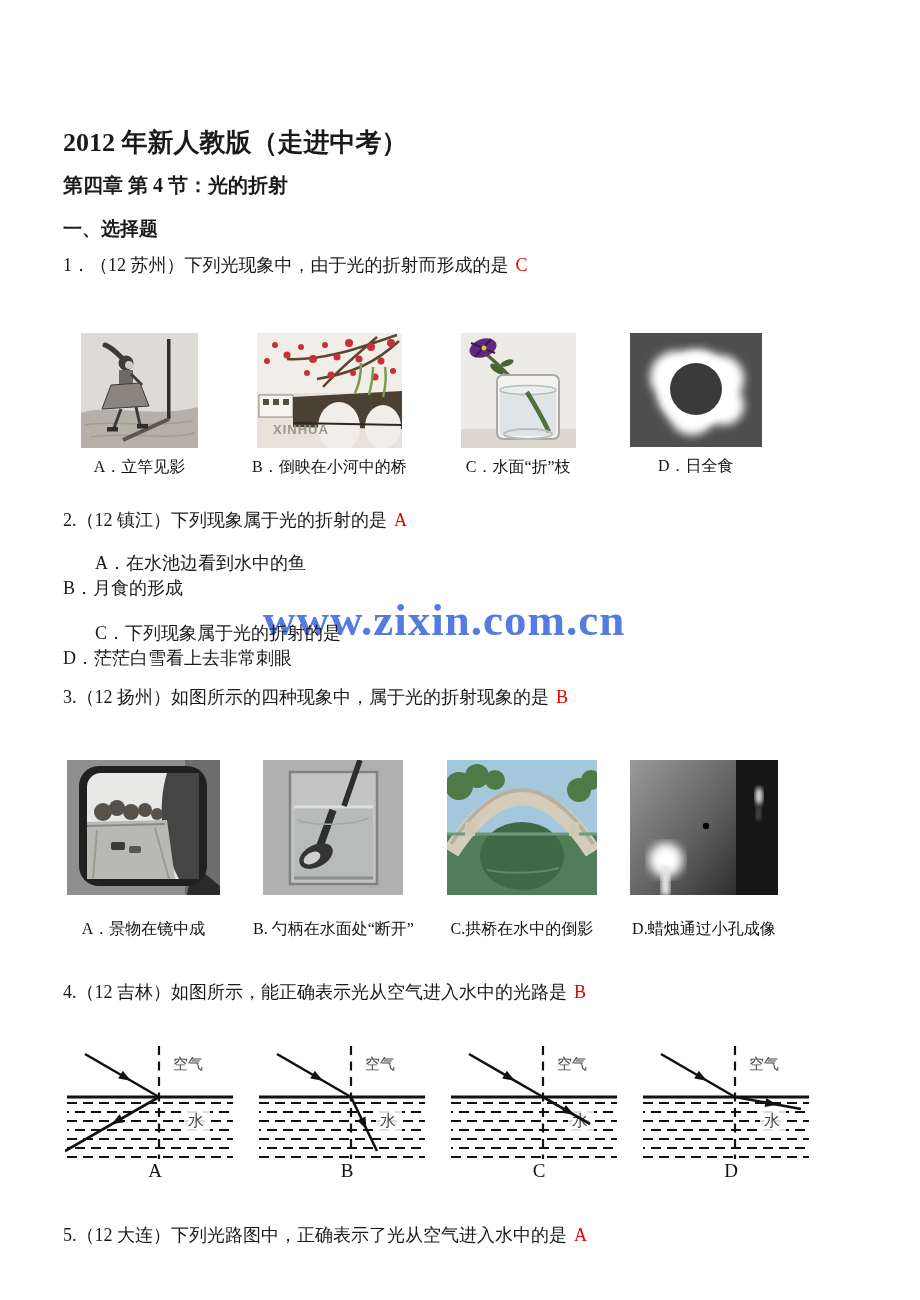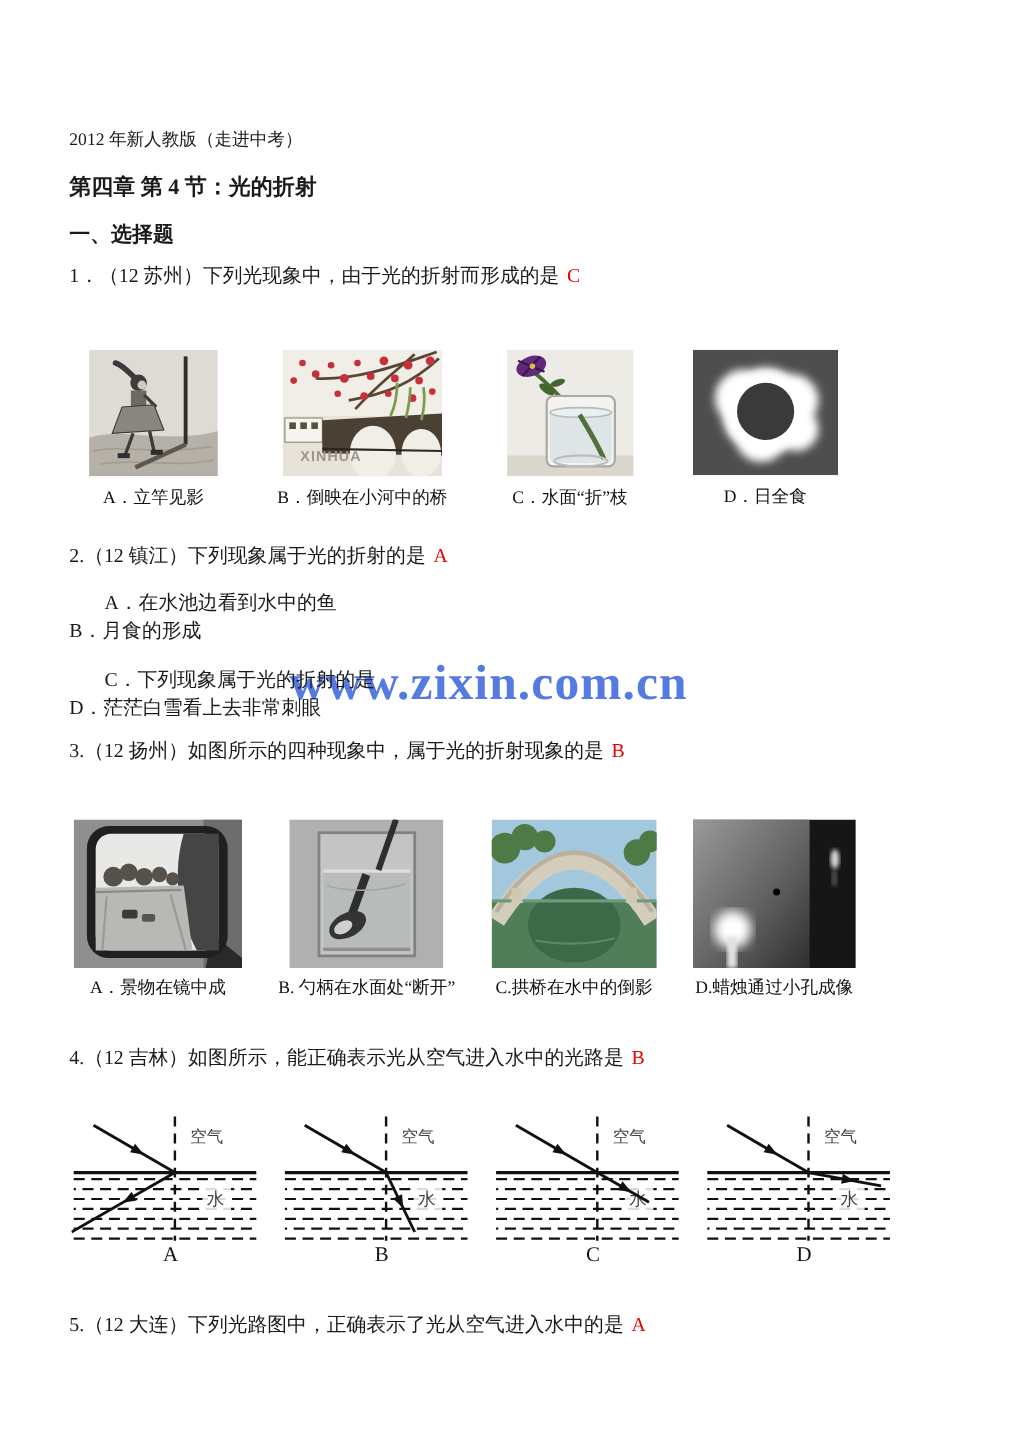--- a/index.html
+++ b/index.html
@@ -8,31 +8,31 @@
     font-family:"Liberation Serif","DejaVu Serif",serif;color:#1a1a1a;
   }
   .watermark{
     position:absolute;left:263px;top:594px;z-index:0;
     font-size:45px;color:#1d4ed8;opacity:.75;letter-spacing:1px;white-space:nowrap;
     font-family:"Liberation Serif",serif;
     font-weight:bold;
   }
   .content{position:absolute;left:0;top:0;width:920px;z-index:1;padding:96px 40px 0 63px;box-sizing:border-box;}
   .notice{font-size:17px;line-height:22px;}
-  .h-edition{margin-top:19px;font-size:16px;font-weight:normal;line-height:26px;}
+  .h-edition{margin-top:34px;font-size:26px;font-weight:bold;line-height:26px;}
   .h-chapter{margin-top:16px;font-size:20px;font-weight:bold;line-height:26px;}
   .h-section{margin-top:18px;font-size:19px;font-weight:bold;line-height:25px;}
   .stem{font-size:18px;line-height:25px;}
   #q1-stem{margin-top:12px;}
   .answer{color:#e60000;margin-left:7px;font-size:18px;}
   .figrow{display:flex;align-items:flex-start;}
   .figrow-q1{margin-top:55px;padding-left:18px;column-gap:54px;}
   .figrow-q3{margin-top:50px;padding-left:4px;column-gap:33px;}
   figure{margin:0;display:flex;flex-direction:column;align-items:center;}
-  figcaption{margin-top:8px;font-size:16px;white-space:nowrap;color:#111;}
+  figcaption{margin-top:24px;font-size:16px;white-space:nowrap;color:#111;}
   .figrow-q1 figcaption{margin-top:9px;font-family:Liberation Serif, serif;}
   #q2-stem{margin-top:30px;}
   .optrow{display:flex;font-size:18px;line-height:25px;flex-direction:column;}
   .optrow .col1{width:421px;padding-left:32px;box-sizing:border-box;}
   .optrow-1{margin-top:18px;}
   .optrow-2{margin-top:20px;}
   #q3-stem{margin-top:14px;}
   #q4-stem{margin-top:40px;}
   .diagrow{margin-top:36px;padding-left:2px;display:flex;column-gap:22px;}
   #q5-stem{margin-top:42px;}

